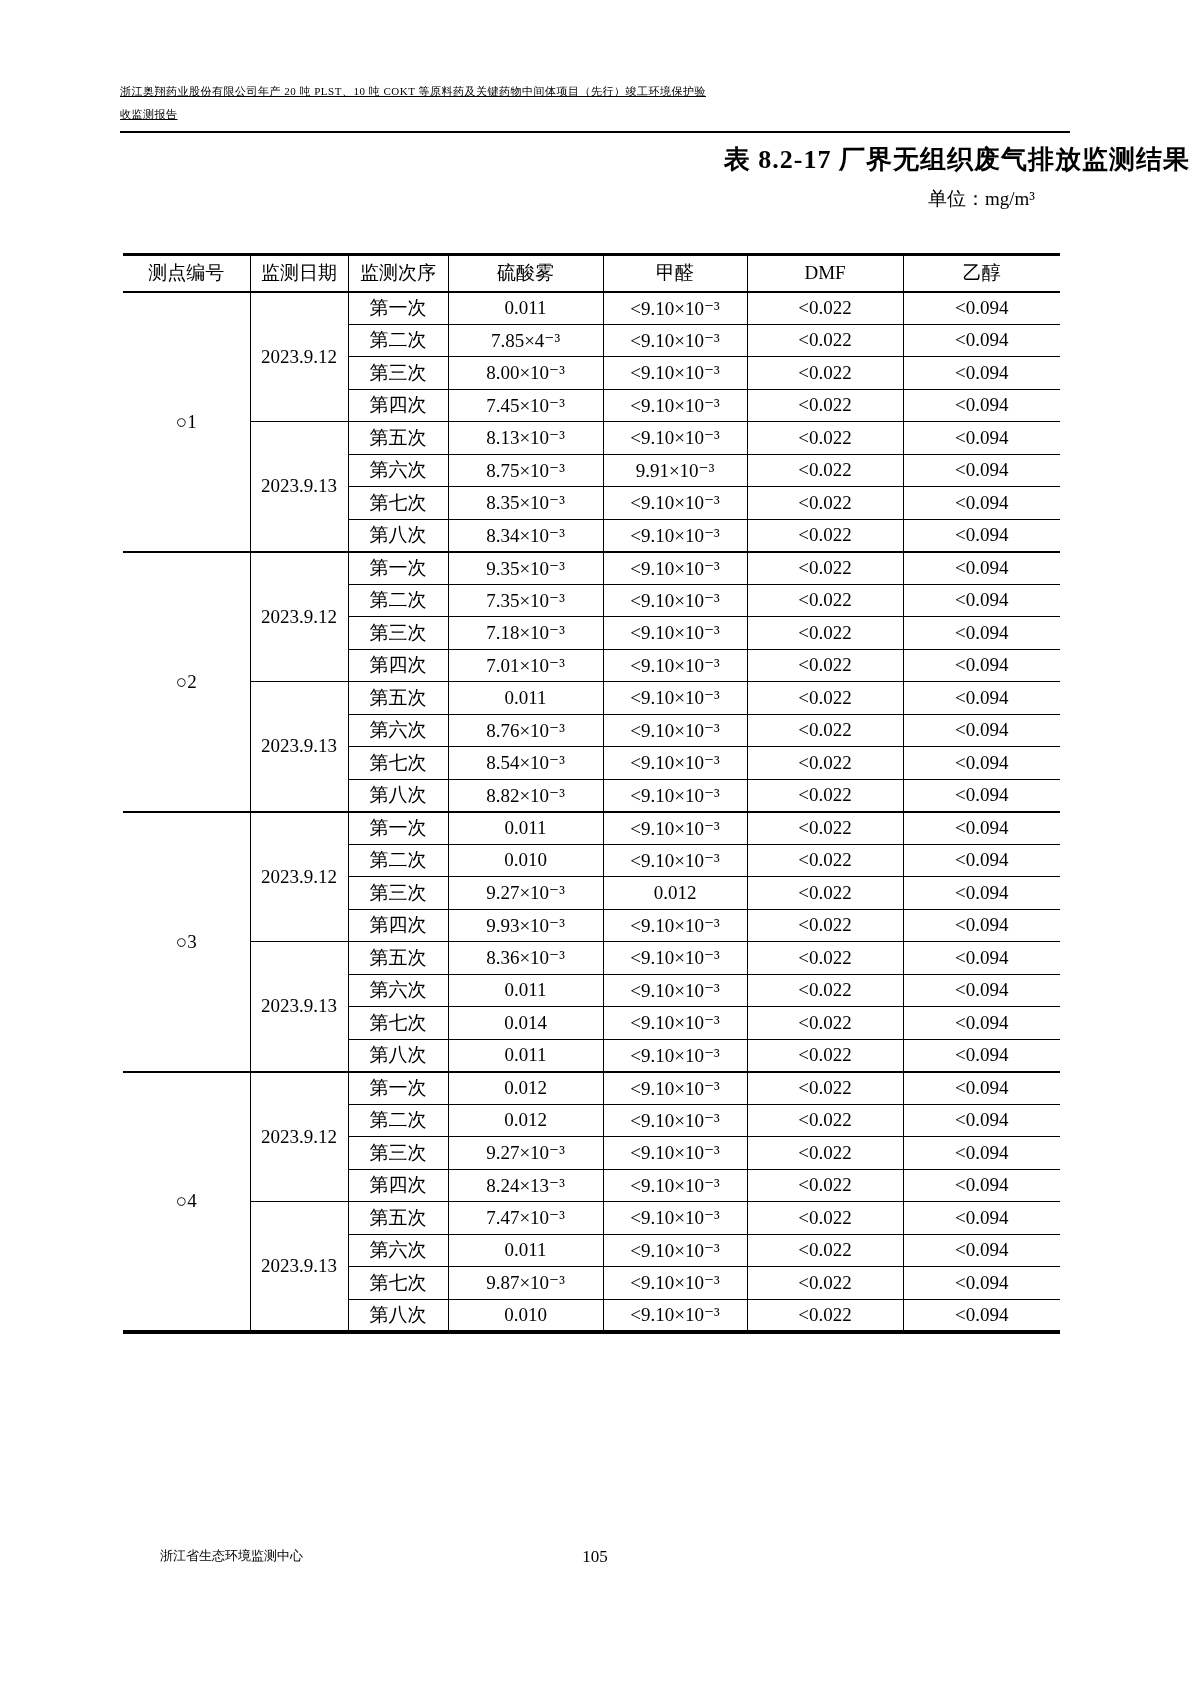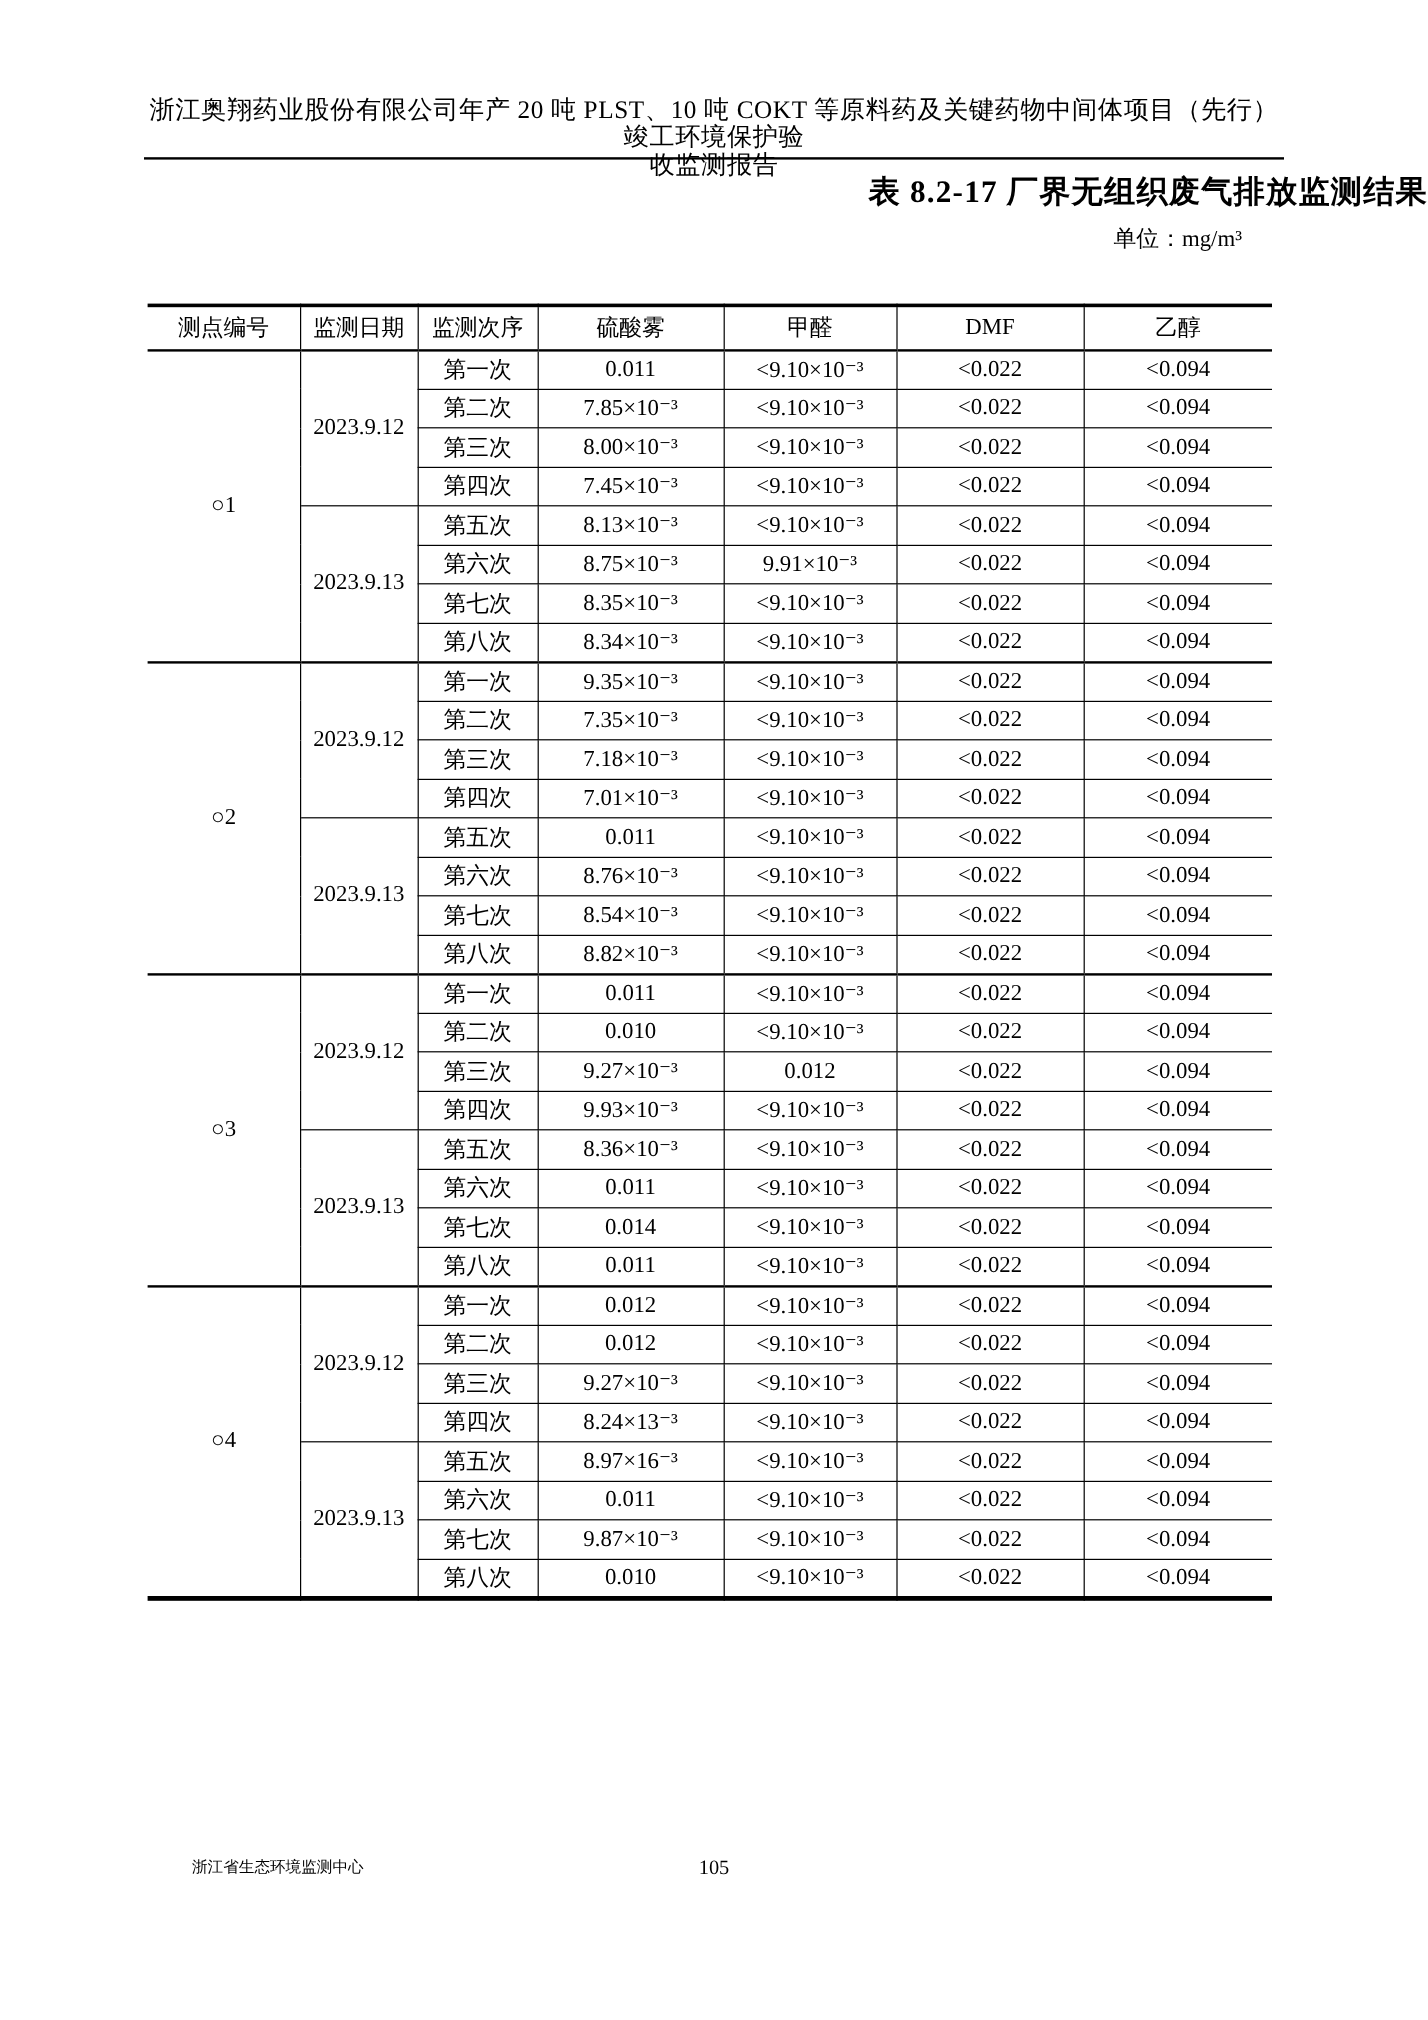--- a/index.html
+++ b/index.html
@@ -6,22 +6,23 @@
   html, body { background: #ffffff; }
   body {
     width: 1190px; height: 1683px;
     position: relative;
     font-family: "Liberation Serif", "DejaVu Serif", serif;
     color: #000;
     overflow: hidden;
   }
   .page-header {
     position: absolute; top: 80px; left: 120px; width: 950px;
-    text-align: center; font-size: 21px; line-height: 23px;
+    text-align: left; font-size: 11px; line-height: 23px;
     letter-spacing: 0.5px;
+    text-decoration: underline;
   }
   .header-rule {
     position: absolute; top: 131px; left: 120px; width: 950px;
     border-top: 2px solid #000; height: 0;
   }
   .doc-title {
     position: absolute; top: 142px; left: 0; width: 100%;
     text-align: right; font-size: 26px; font-weight: bold;
     letter-spacing: 1px;
   }
@@ -95,21 +96,21 @@
           <td rowspan="8" class="point-cell">○1</td>
           <td rowspan="4">2023.9.12</td>
           <td>第一次</td>
           <td>0.011</td>
           <td>&lt;9.10×10⁻³</td>
           <td>&lt;0.022</td>
           <td>&lt;0.094</td>
         </tr>
         <tr>
           <td>第二次</td>
-          <td>7.85×10⁻³</td>
+          <td>7.85×4⁻³</td>
           <td>&lt;9.10×10⁻³</td>
           <td>&lt;0.022</td>
           <td>&lt;0.094</td>
         </tr>
         <tr>
           <td>第三次</td>
           <td>8.00×10⁻³</td>
           <td>&lt;9.10×10⁻³</td>
           <td>&lt;0.022</td>
           <td>&lt;0.094</td>
@@ -294,21 +295,21 @@
         <tr>
           <td>第四次</td>
           <td>8.24×13⁻³</td>
           <td>&lt;9.10×10⁻³</td>
           <td>&lt;0.022</td>
           <td>&lt;0.094</td>
         </tr>
         <tr>
           <td rowspan="4">2023.9.13</td>
           <td>第五次</td>
-          <td>8.97×16⁻³</td>
+          <td>7.47×10⁻³</td>
           <td>&lt;9.10×10⁻³</td>
           <td>&lt;0.022</td>
           <td>&lt;0.094</td>
         </tr>
         <tr>
           <td>第六次</td>
           <td>0.011</td>
           <td>&lt;9.10×10⁻³</td>
           <td>&lt;0.022</td>
           <td>&lt;0.094</td>

